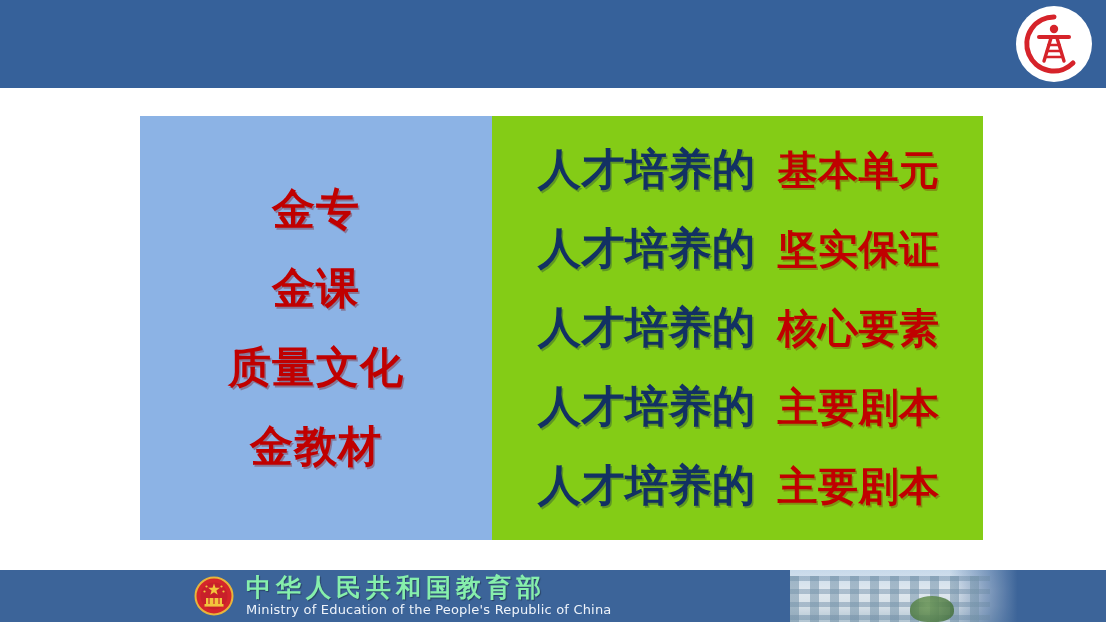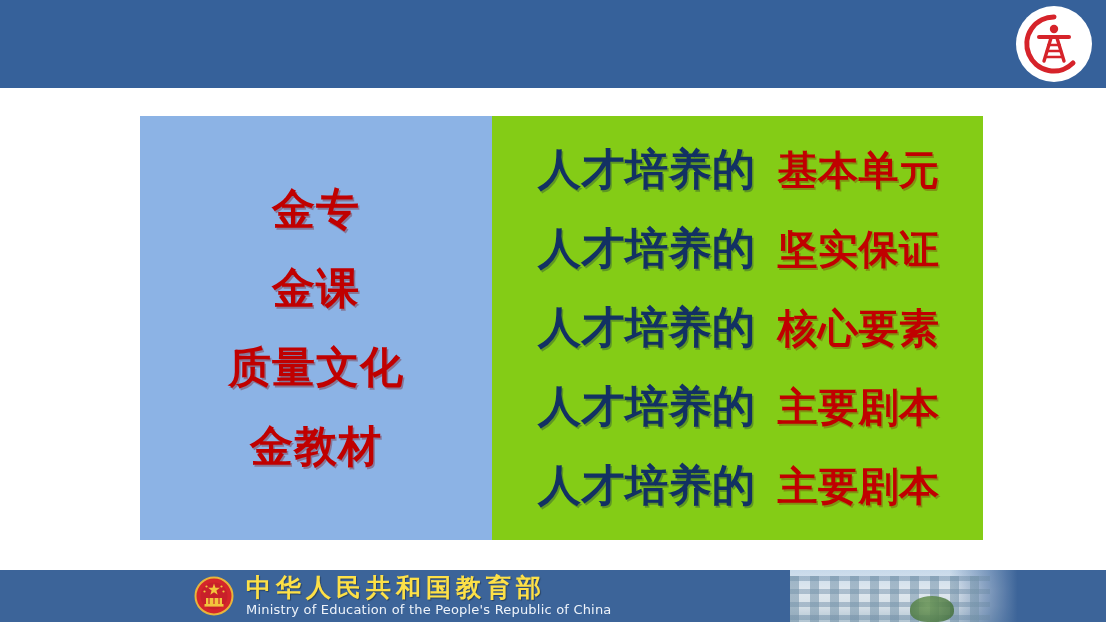--- a/index.html
+++ b/index.html
@@ -146,21 +146,21 @@
   }
   .footer-text {
     position: absolute;
     left: 246px;
     top: 3px;
     width: 520px;
   }
   .footer-title-cn {
     font-size: 25px;
     font-weight: bold;
-    color: #fde047;
+    color: #86efac;
     letter-spacing: 5px;
     line-height: 30px;
     text-shadow: 1px 1px 1px rgba(0,0,0,0.35);
   }
   .footer-title-en {
     font-size: 13px;
     color: #eef3fa;
     letter-spacing: 0.2px;
     line-height: 14px;
   }

